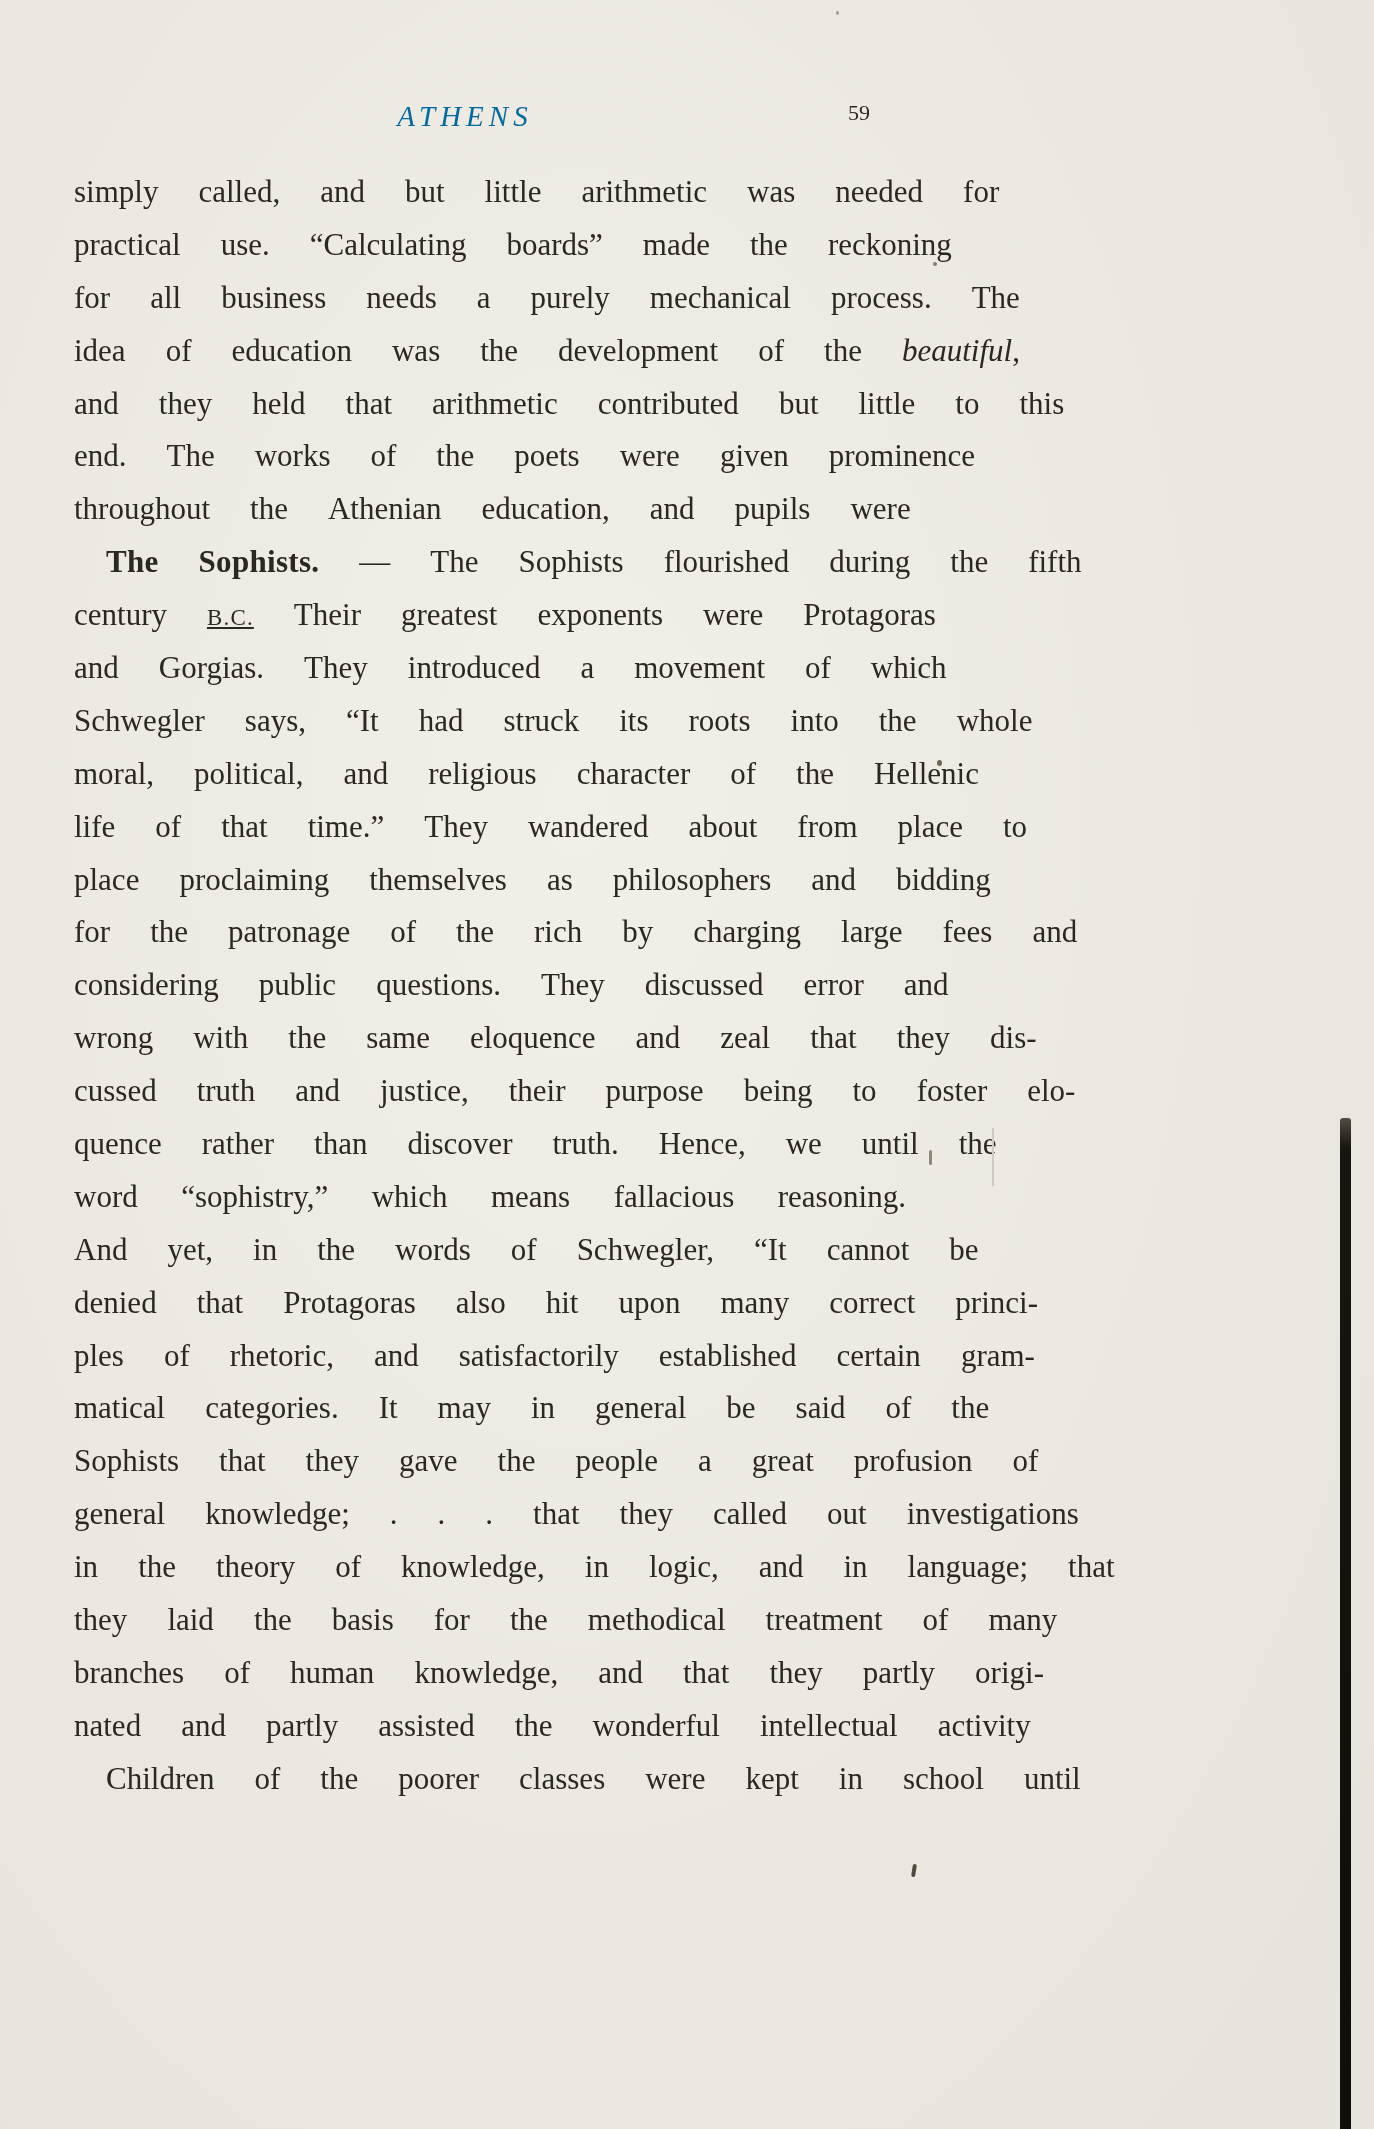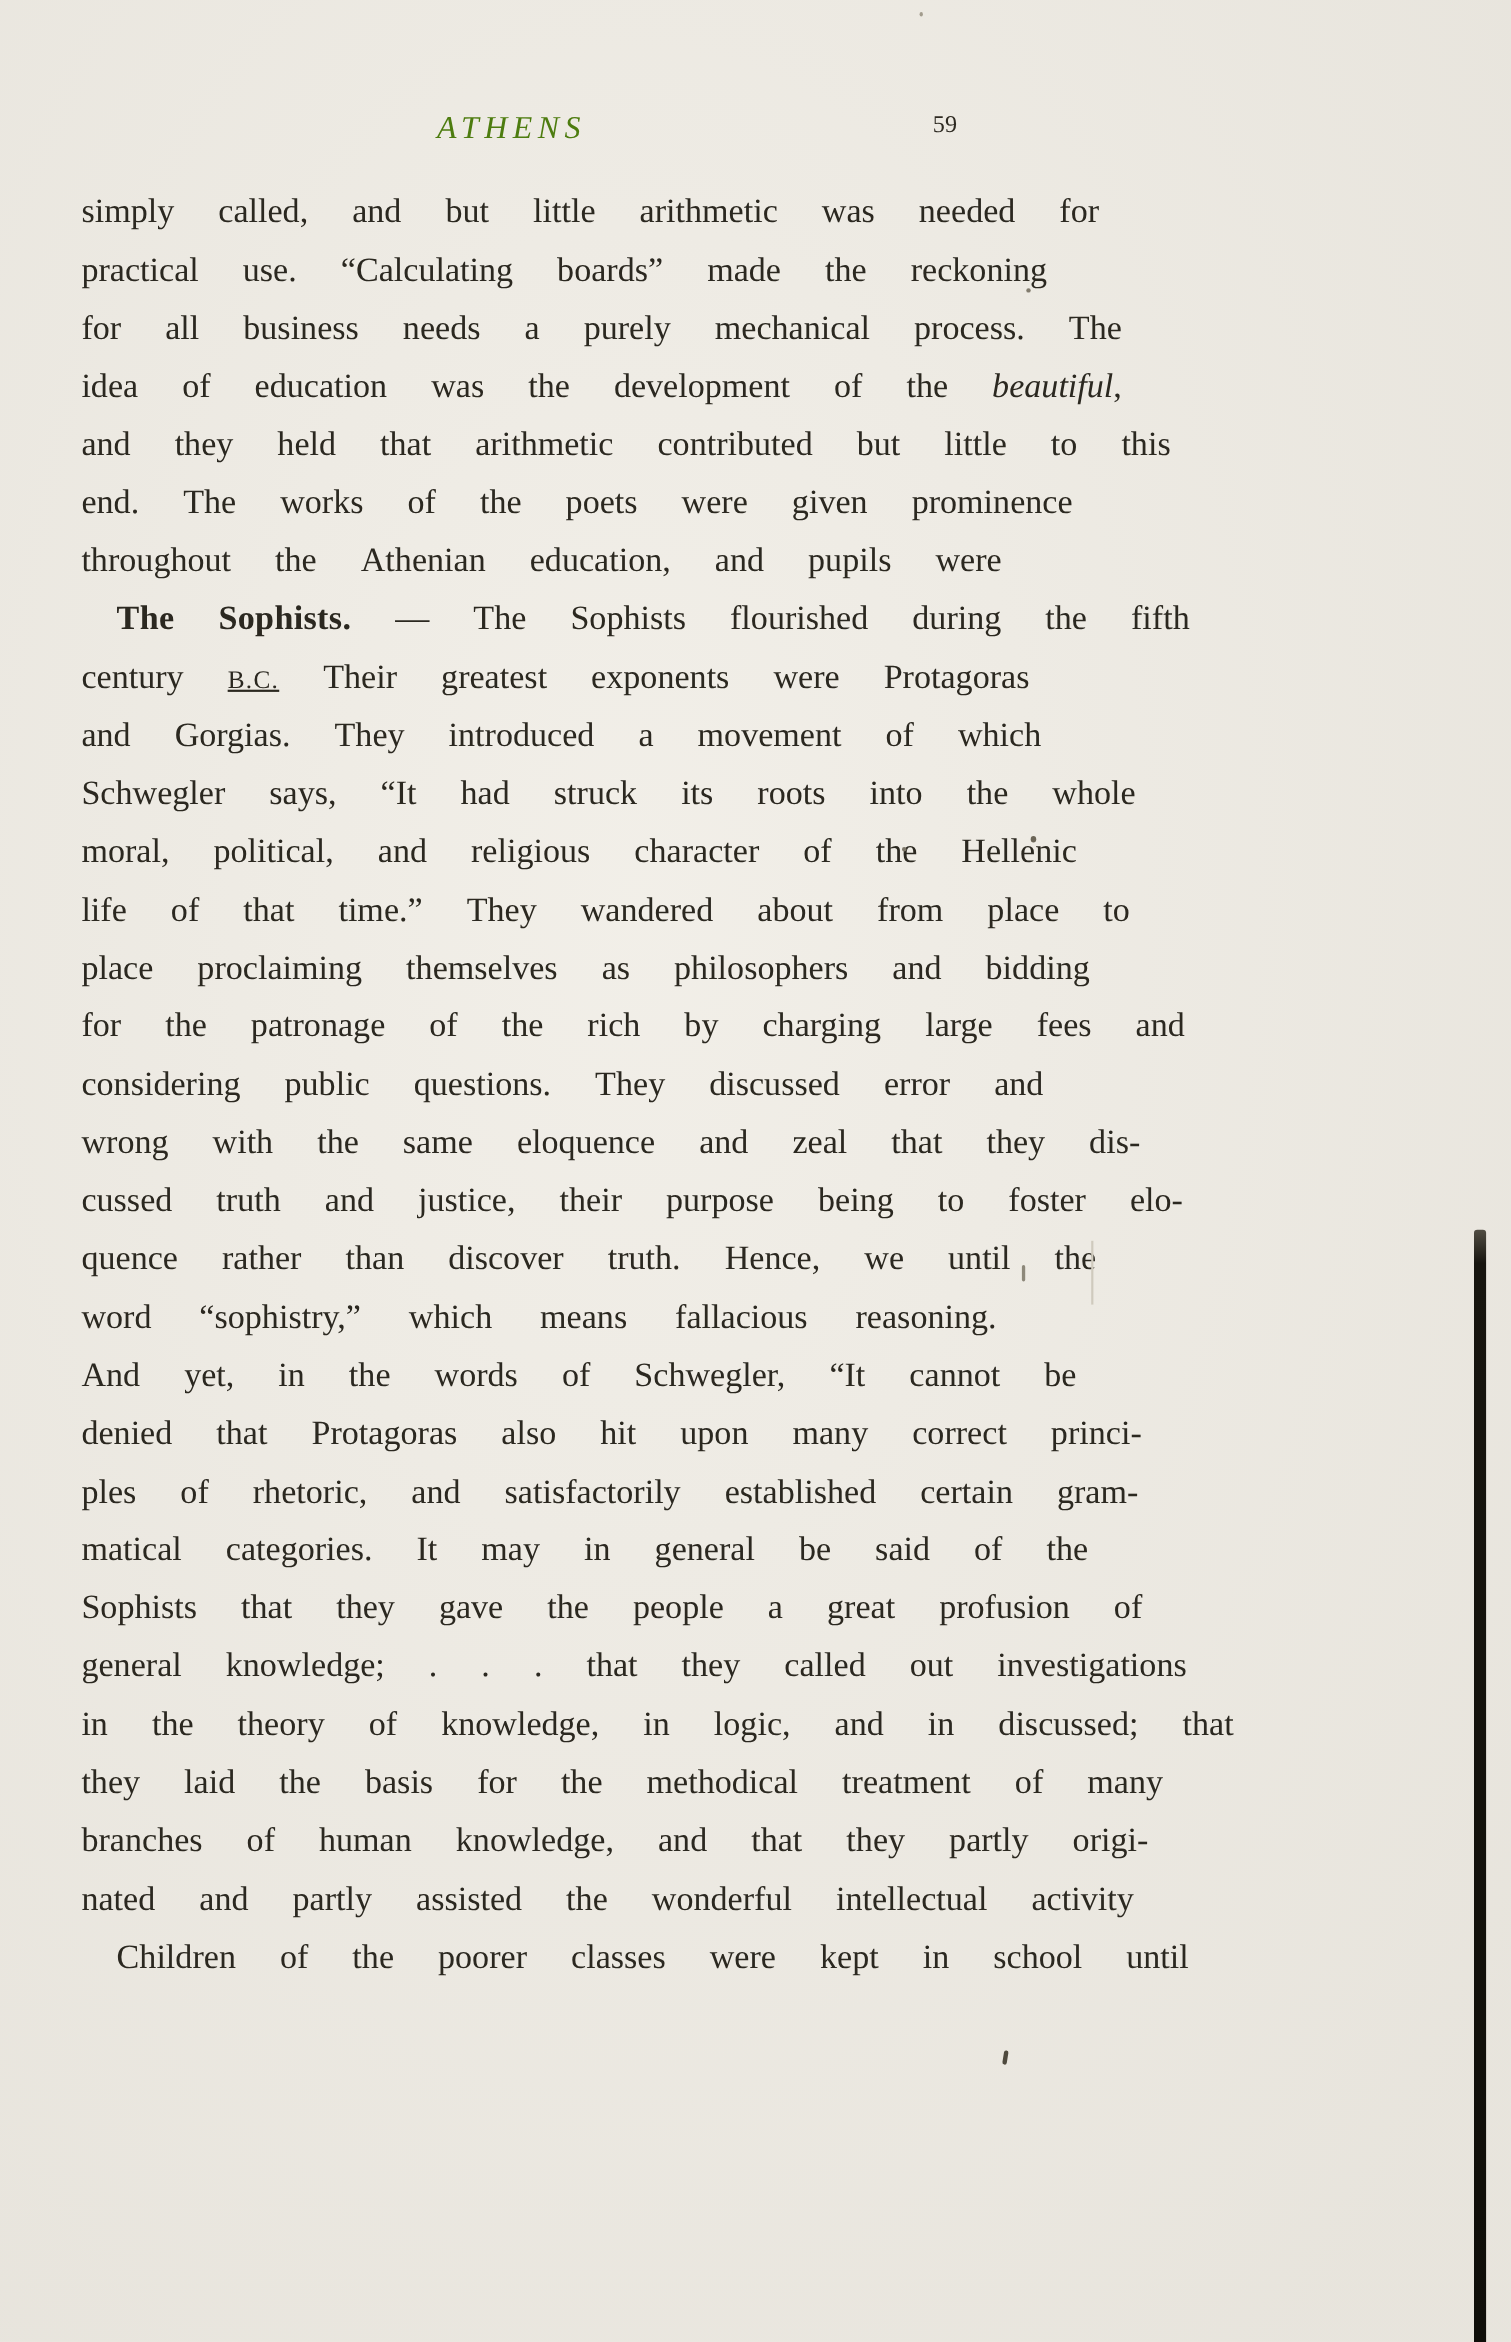--- a/index.html
+++ b/index.html
@@ -30,21 +30,21 @@
   .header {
     position: relative;
     height: 42px;
   }
   .header-title {
     text-align: center;
     padding-right: 50px;
     font-style: italic;
     font-size: 29px;
     letter-spacing: 5px;
-    color: #4d7c0f;
+    color: #0369a1;
   }
   .page-num {
     position: absolute;
     right: 36px;
     top: 0;
     font-size: 22px;
     color: #2e2a22;
   }
   .text-block {
     margin-top: 24px;
@@ -401,21 +401,21 @@
         <div class="line full">
           <span class="word"><span>in</span></span>
           <span class="word"><span>the</span></span>
           <span class="word"><span>theory</span></span>
           <span class="word"><span>of</span></span>
           <span class="word"><span>knowledge,</span></span>
           <span class="word"><span>in</span></span>
           <span class="word"><span>logic,</span></span>
           <span class="word"><span>and</span></span>
           <span class="word"><span>in</span></span>
-          <span class="word"><span>discussed;</span></span>
+          <span class="word"><span>language;</span></span>
           <span class="word"><span>that</span></span>
         </div>
         <div class="line full">
           <span class="word"><span>they</span></span>
           <span class="word"><span>laid</span></span>
           <span class="word"><span>the</span></span>
           <span class="word"><span>basis</span></span>
           <span class="word"><span>for</span></span>
           <span class="word"><span>the</span></span>
           <span class="word"><span>methodical</span></span>

